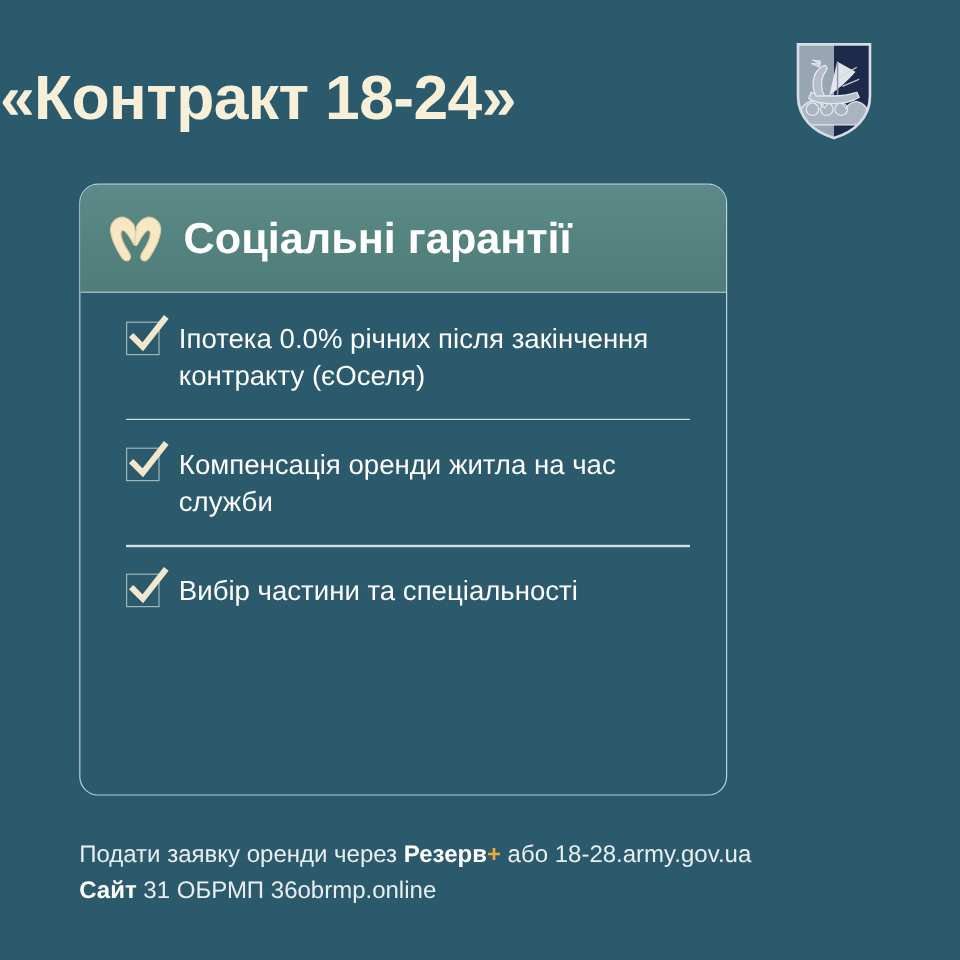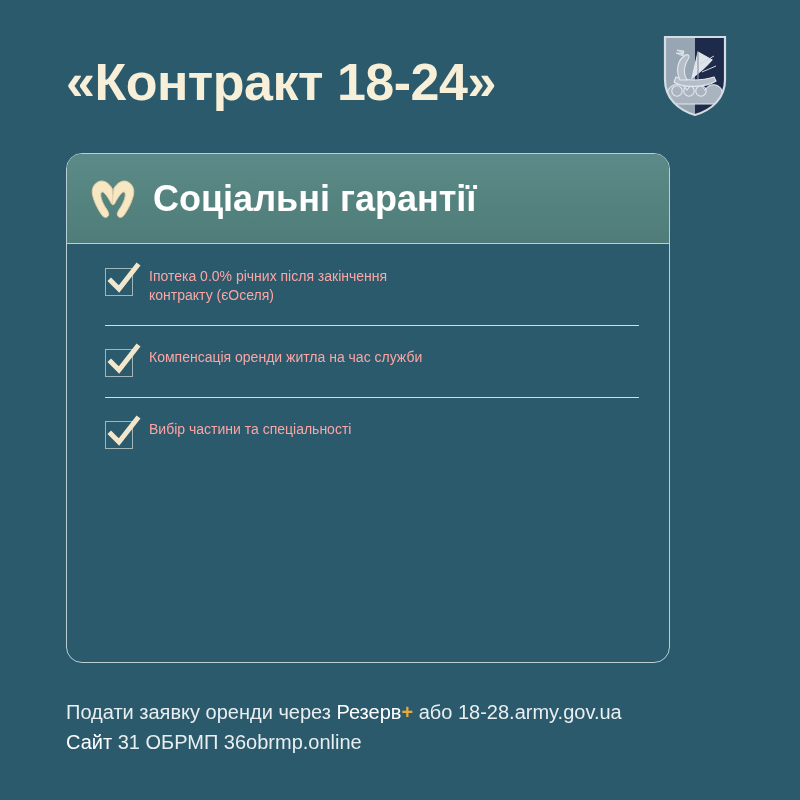--- a/index.html
+++ b/index.html
@@ -26,21 +26,20 @@
   
   .header {
     position: absolute;
     top: 26px;
     left: 0;
     width: 800px;
     height: 112px;
     display: flex;
     align-items: center;
     justify-content: flex-start;
-    padding-left: 66px;
   }
 
   .poster-title {
     font-size: 52px;
     font-weight: bold;
     color: #f7efd8;
     letter-spacing: -0.5px;
     line-height: 1;
     white-space: nowrap;
   }
@@ -52,21 +51,21 @@
     width: 66px;
     height: 84px;
   }
   .emblem svg { display: block; width: 100%; height: 100%; }
 
   
   .card {
     position: absolute;
     top: 153px;
     left: 66px;
-    width: 604px;
+    width: 540px;
     height: 510px;
     border: 1.4px solid #b9cfd2;
     border-radius: 16px;
     overflow: hidden;
   }
 
   .card-header {
     height: 90px;
     background: linear-gradient(180deg, #5b8a88 0%, #54837f 55%, #4f7c79 100%);
     display: flex;
@@ -127,43 +126,43 @@
   .checkbox svg {
     position: absolute;
     left: -3px;
     top: -9px;
     width: 40px;
     height: 40px;
     overflow: visible;
   }
 
   .benefit-text {
-    font-size: 14px;
+    font-size: 23px;
     font-weight: normal;
-    color: #fca5a5;
+    color: #ffffff;
     line-height: 1.35;
     padding-top: 1px;
     white-space: pre-line;
   }
 
   
   .footer {
     position: absolute;
     left: 66px;
     top: 697px;
     width: 700px;
   }
 
   .footer-line {
     font-size: 20px;
     color: #e9eef0;
     line-height: 1.52;
     white-space: nowrap;
   }
-  .footer-line .fbold { font-weight: normal; color: #ffffff; }
+  .footer-line .fbold { font-weight: bold; color: #ffffff; }
   .footer-line .plus  { font-weight: bold; color: #e8a93c; }
 </style>
 </head>
 <body>
 
 <div id="poster">
 
   <div class="header">
     <div class="poster-title">«Контракт 18-24»</div>
   </div>

